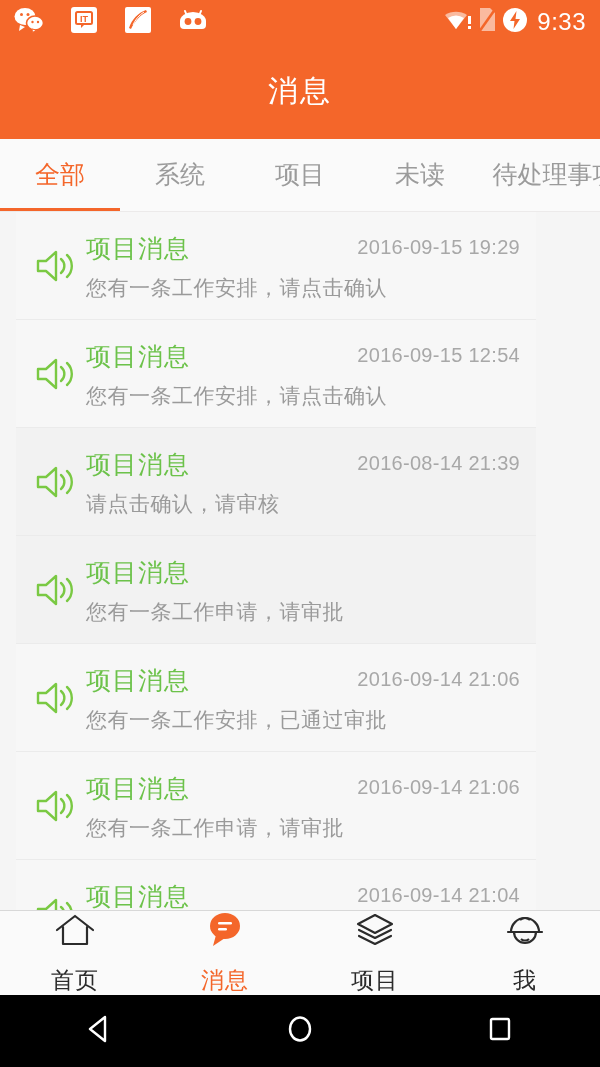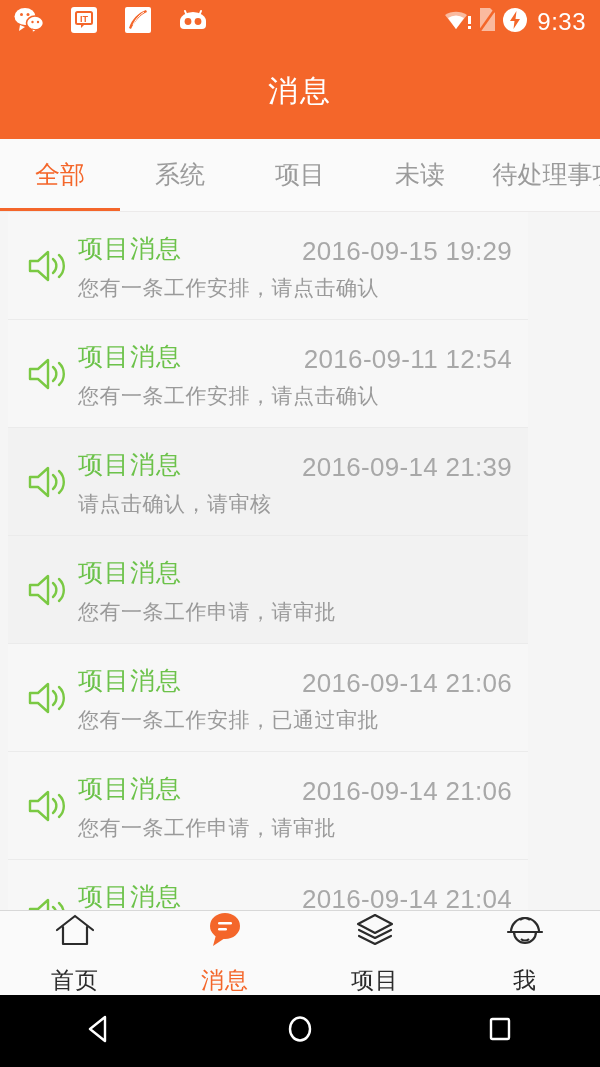--- a/index.html
+++ b/index.html
@@ -46,39 +46,39 @@
   .tab.w3{ width:120px; }
   .tab.w4{ width:150px; }
   .tab.active{ color:#f4662a; }
   .tab.active::after{
     content:""; position:absolute; left:0; bottom:0;
     width:120px; height:4px; background:#f4662a;
   }
 
   
   .list{
-    position:absolute; top:212px; left:8px; width:520px; height:698px;
+    position:absolute; top:212px; left:16px; width:520px; height:698px;
     overflow:hidden; background:#f97316;
   }
   .row{
     position:relative; height:108px; padding:0 16px 0 0;
     border-bottom:1px solid #ebebeb;
     background:#f7f7f7;
   }
   .row.alt{ background:#f2f2f2; }
   .row-ico{
     position:absolute; left:18px; top:34px; width:44px; height:40px;
   }
   .row-title{
     position:absolute; left:70px; top:20px;
     font-size:25px; color:#6cc24a; letter-spacing:1px;
   }
   .row-date{
     position:absolute; right:16px; top:24px;
-    font-size:26px; color:#a8a8a8; letter-spacing:.3px;
+    font-size:20px; color:#a8a8a8; letter-spacing:.3px;
   }
   .row-body{
     position:absolute; left:70px; top:62px;
     font-size:21px; color:#9a9a9a; letter-spacing:.5px;
   }
 
   
   .bottomnav{
     position:absolute; left:0; top:910px; width:600px; height:85px;
     background:#fafafa; border-top:1px solid #d8d8d8;
@@ -214,34 +214,34 @@
 
     <div class="row">
       <span class="row-ico">
         <svg width="44" height="40" viewBox="0 0 44 40">
           <path d="M4 15 H12 L22 6 V34 L12 25 H4 Z" fill="none" stroke="#7ac943" stroke-width="2.4" stroke-linejoin="round"></path>
           <path d="M27 13 a9 9 0 0 1 0 14" fill="none" stroke="#7ac943" stroke-width="2.4" stroke-linecap="round"></path>
           <path d="M33 9 a15 15 0 0 1 0 22" fill="none" stroke="#7ac943" stroke-width="2.4" stroke-linecap="round"></path>
         </svg>
       </span>
       <div class="row-title">项目消息</div>
-      <div class="row-date">2016-09-11 12:54</div>
+      <div class="row-date">2016-09-15 12:54</div>
       <div class="row-body">您有一条工作安排，请点击确认</div>
     </div>
 
     <div class="row alt">
       <span class="row-ico">
         <svg width="44" height="40" viewBox="0 0 44 40">
           <path d="M4 15 H12 L22 6 V34 L12 25 H4 Z" fill="none" stroke="#7ac943" stroke-width="2.4" stroke-linejoin="round"></path>
           <path d="M27 13 a9 9 0 0 1 0 14" fill="none" stroke="#7ac943" stroke-width="2.4" stroke-linecap="round"></path>
           <path d="M33 9 a15 15 0 0 1 0 22" fill="none" stroke="#7ac943" stroke-width="2.4" stroke-linecap="round"></path>
         </svg>
       </span>
       <div class="row-title">项目消息</div>
-      <div class="row-date">2016-09-14 21:39</div>
+      <div class="row-date">2016-08-14 21:39</div>
       <div class="row-body">请点击确认，请审核</div>
     </div>
 
     <div class="row alt">
       <span class="row-ico">
         <svg width="44" height="40" viewBox="0 0 44 40">
           <path d="M4 15 H12 L22 6 V34 L12 25 H4 Z" fill="none" stroke="#7ac943" stroke-width="2.4" stroke-linejoin="round"></path>
           <path d="M27 13 a9 9 0 0 1 0 14" fill="none" stroke="#7ac943" stroke-width="2.4" stroke-linecap="round"></path>
           <path d="M33 9 a15 15 0 0 1 0 22" fill="none" stroke="#7ac943" stroke-width="2.4" stroke-linecap="round"></path>
         </svg>

